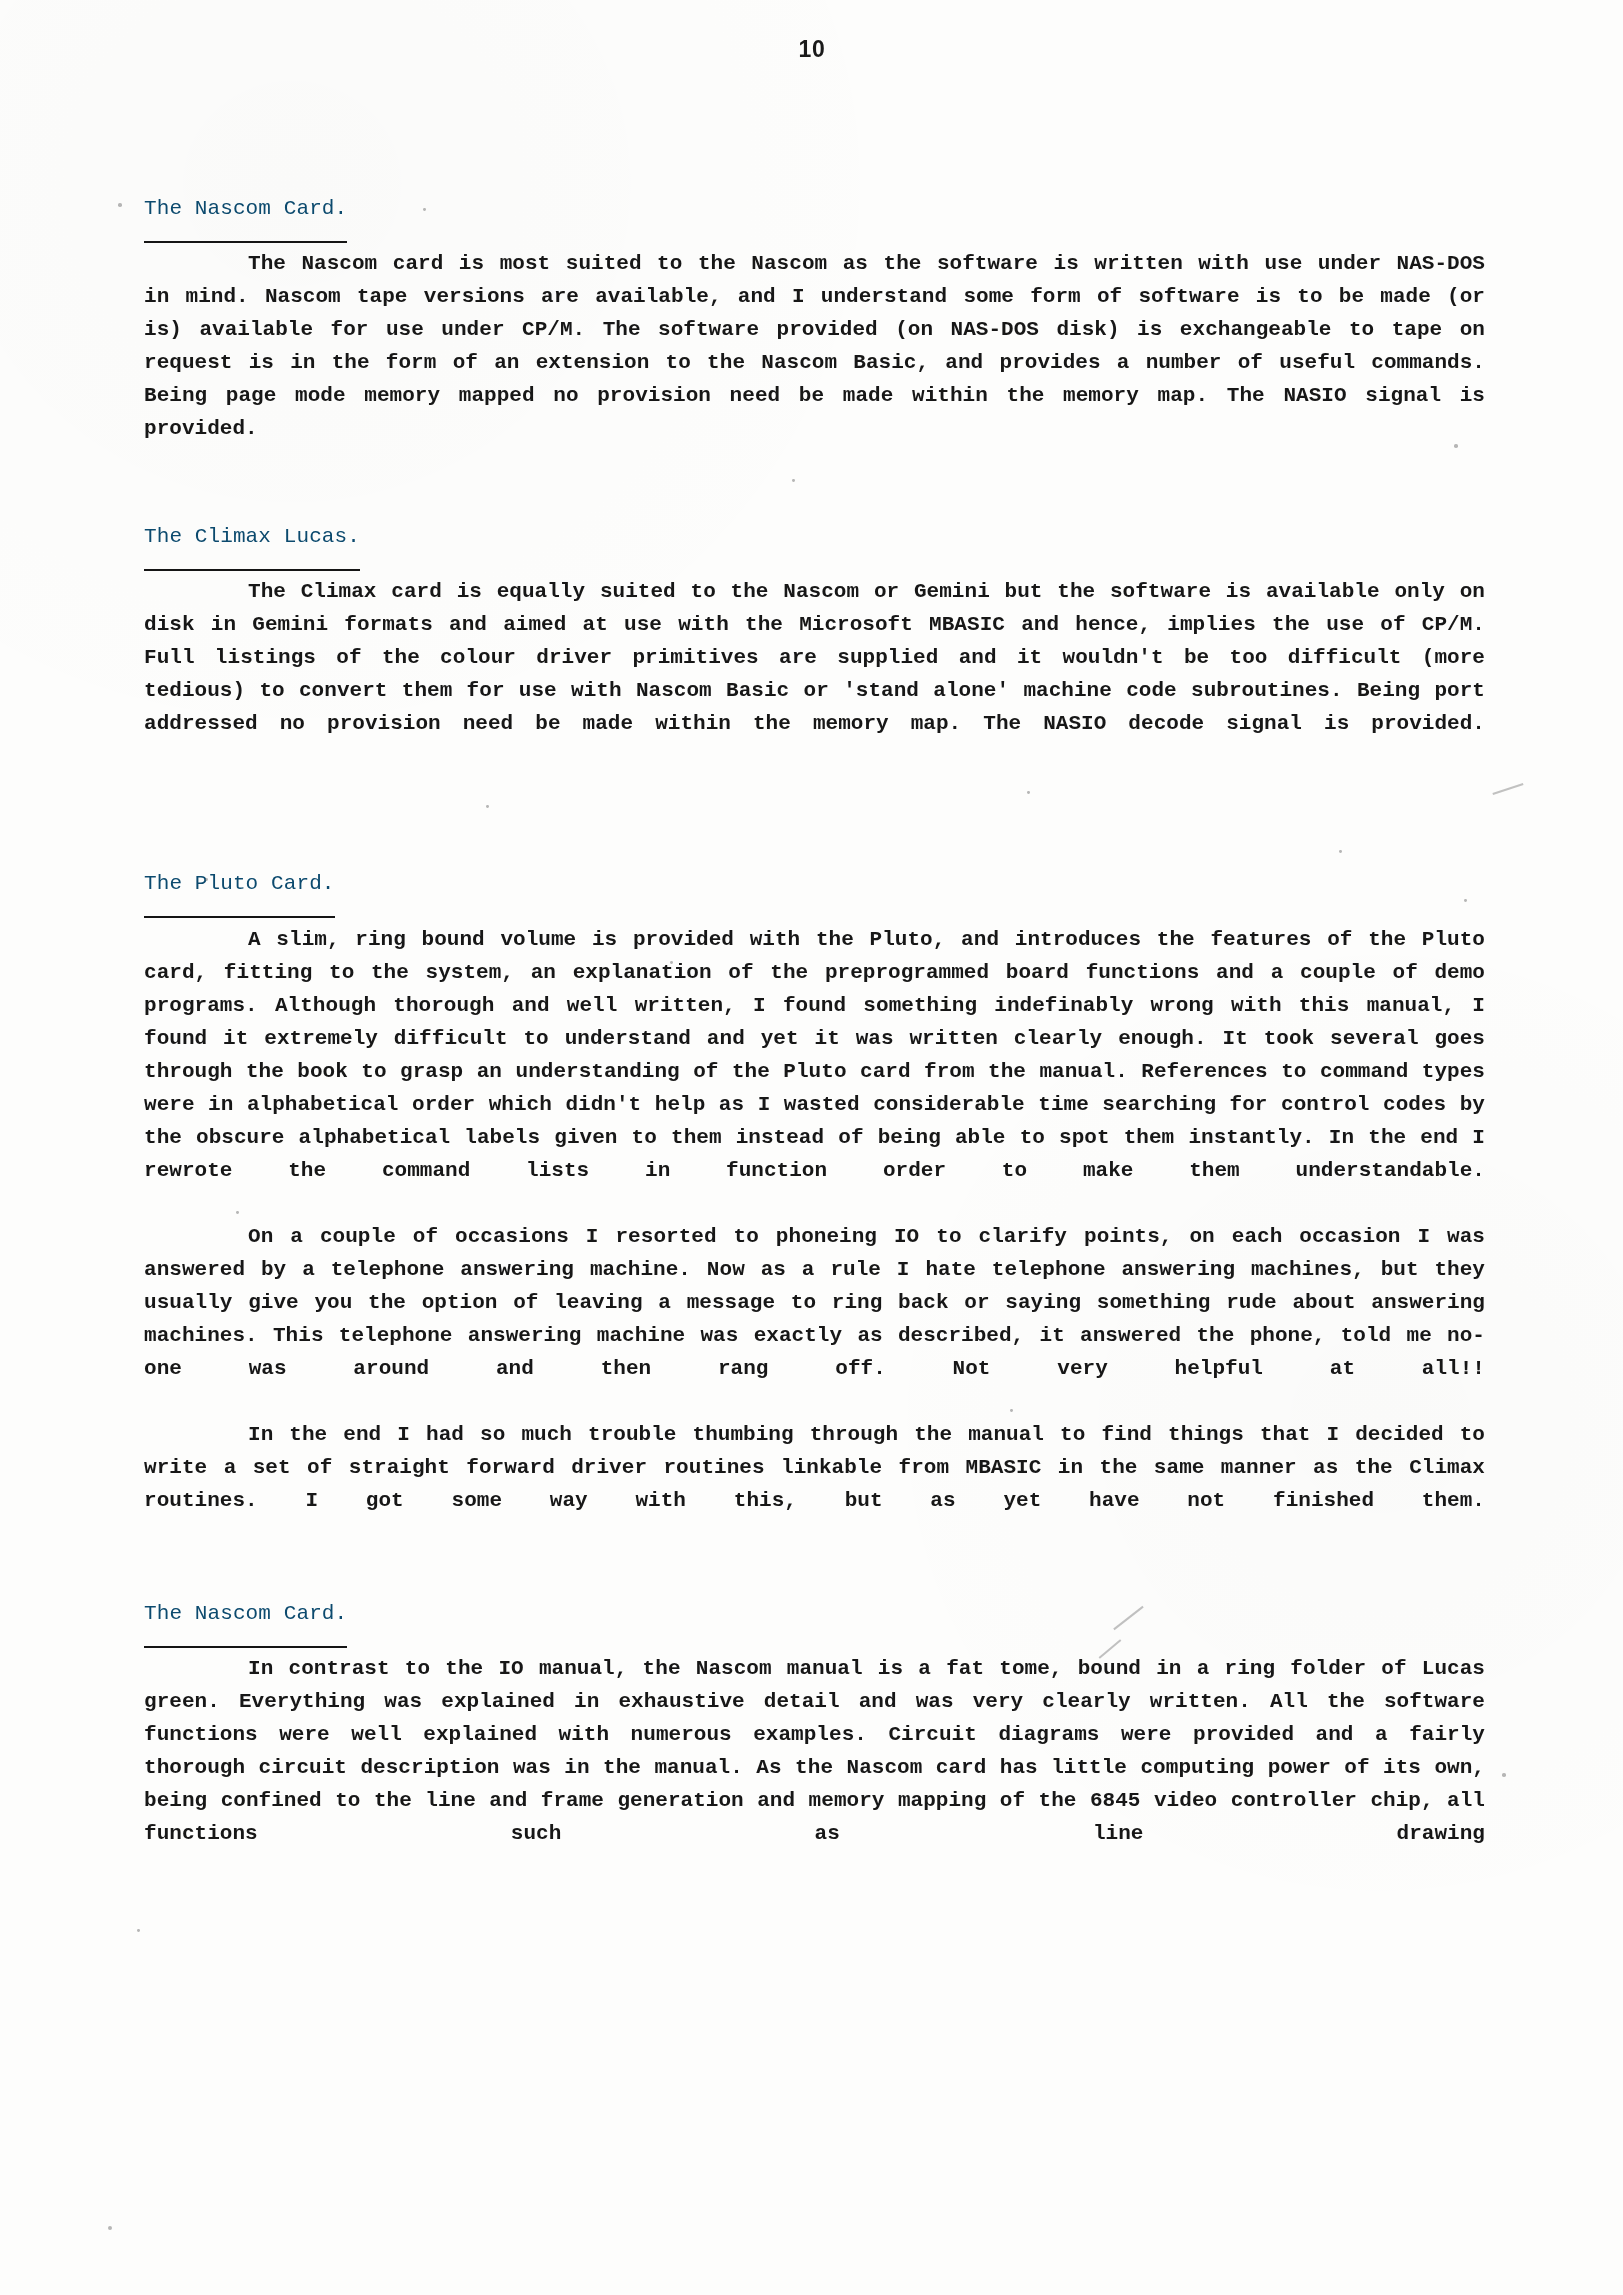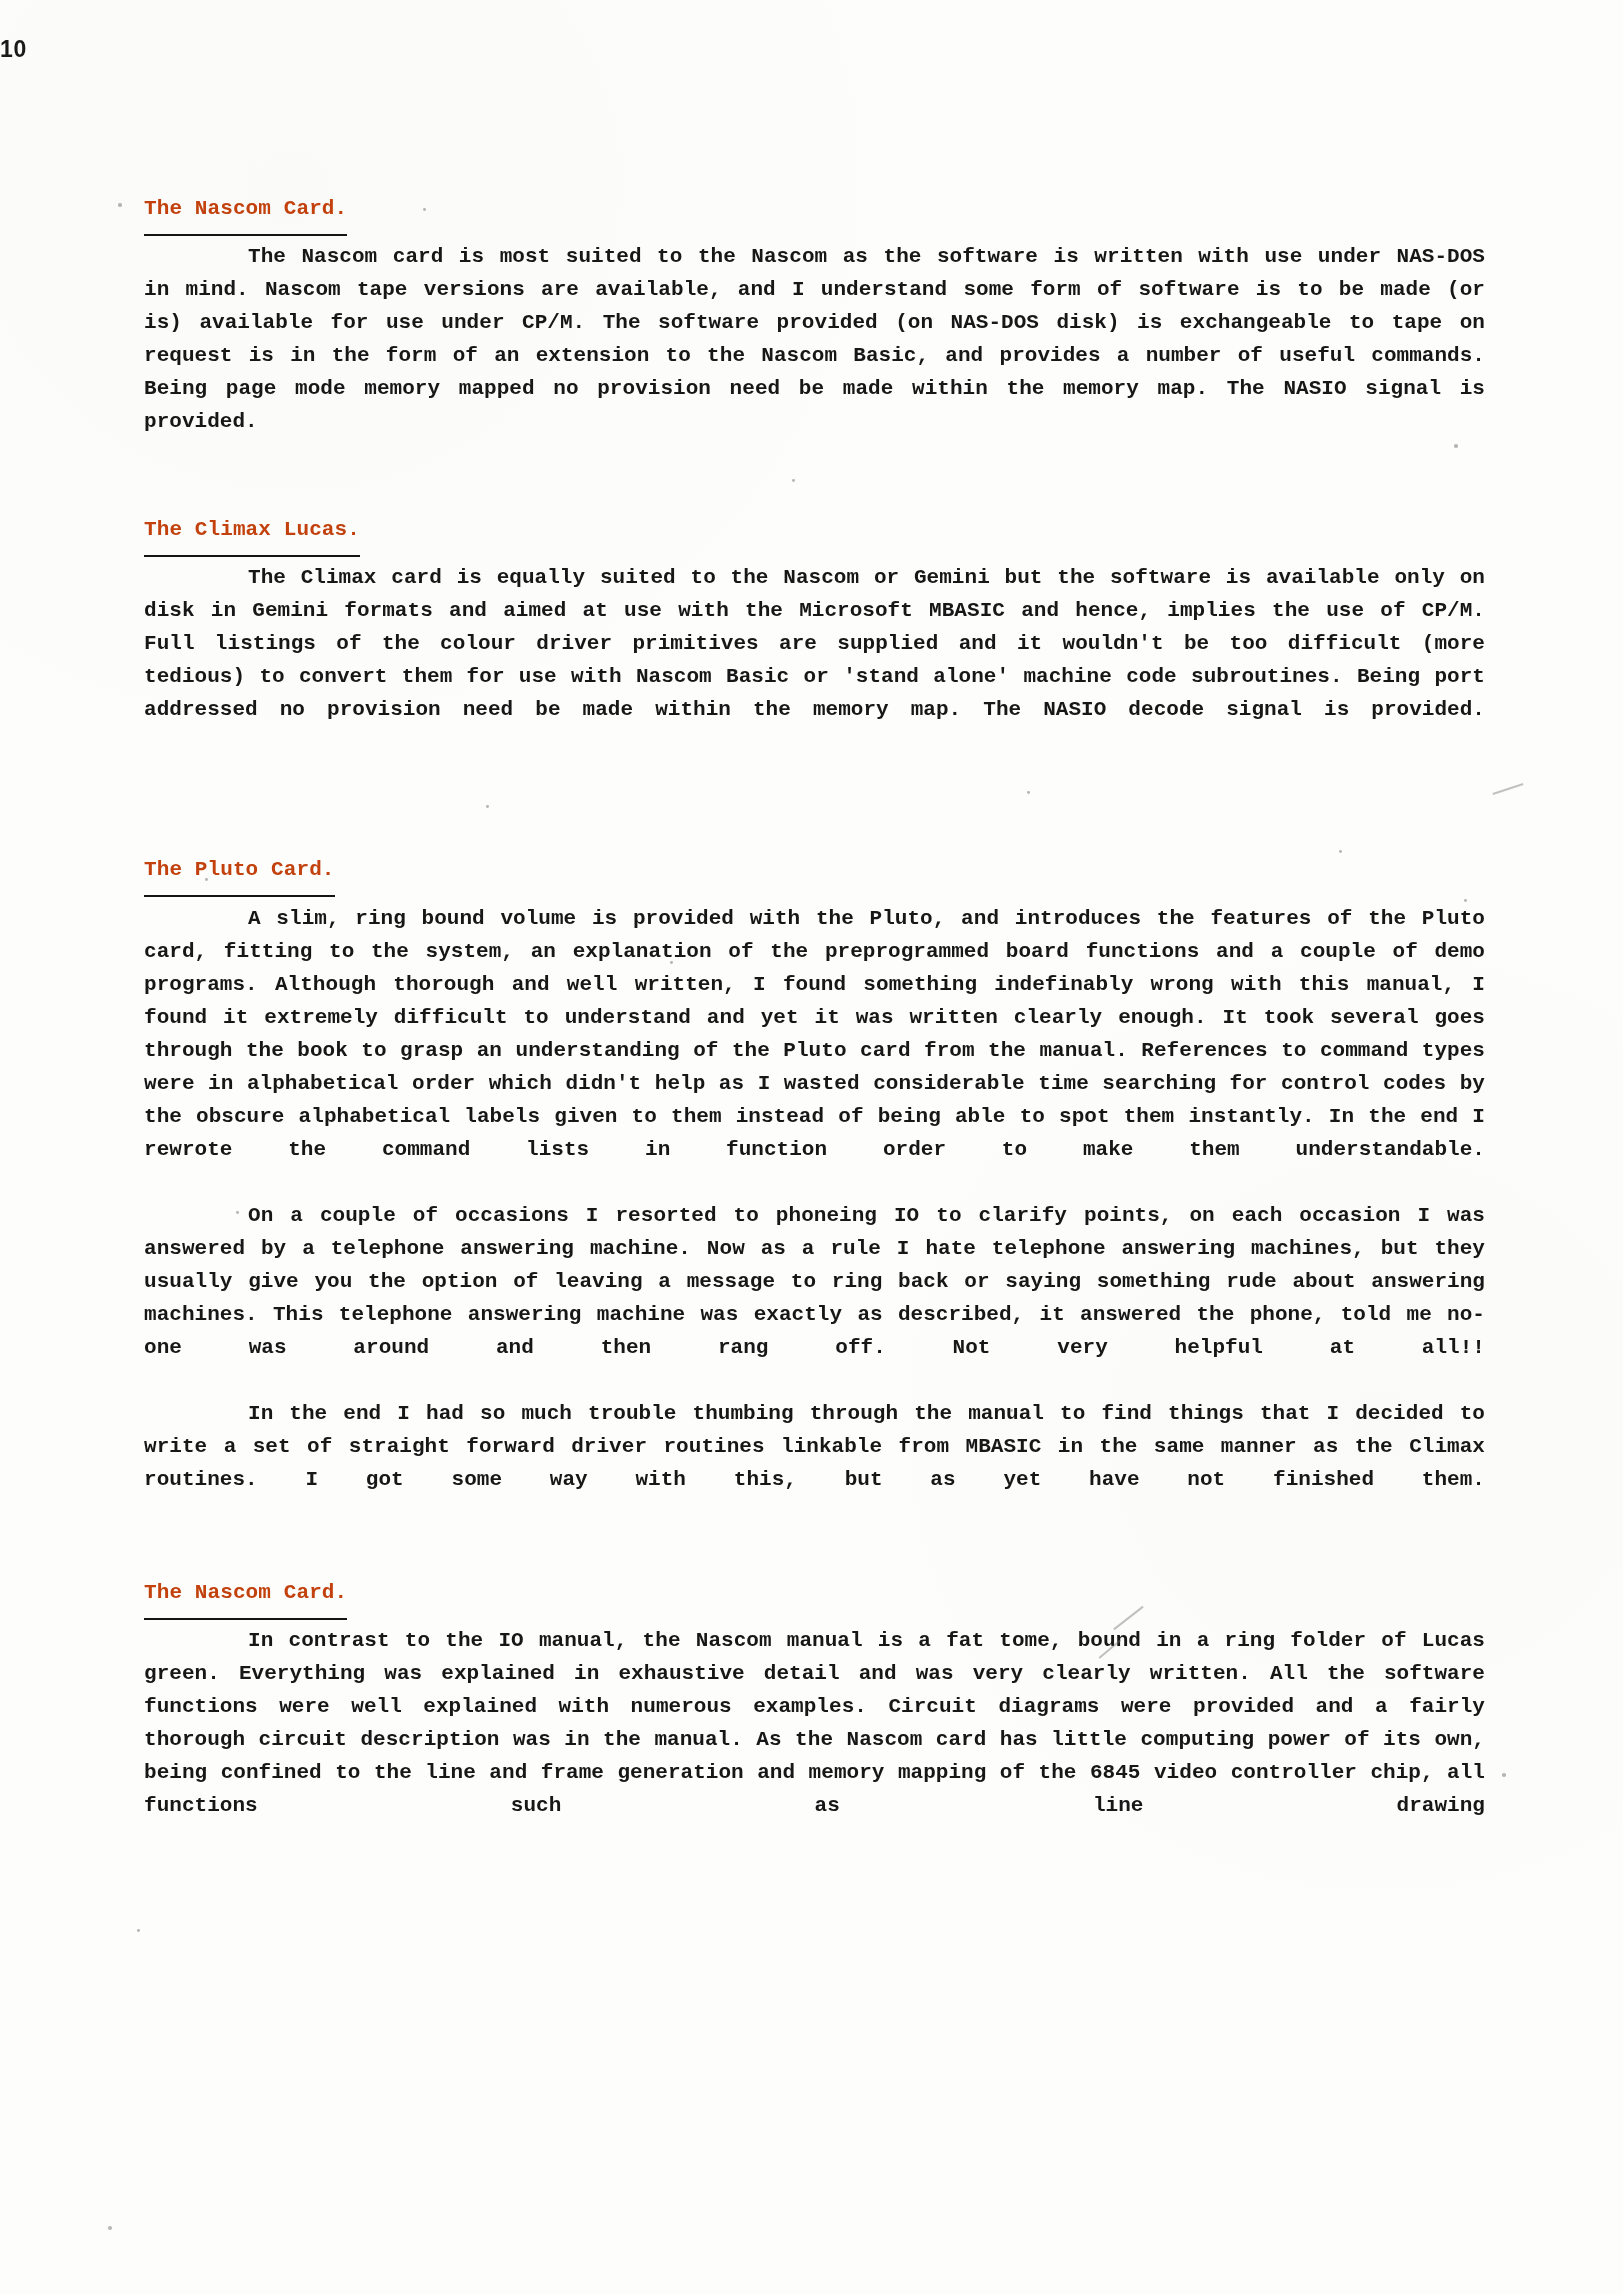--- a/index.html
+++ b/index.html
@@ -24,21 +24,21 @@
       radial-gradient(ellipse 60% 40% at 18% 8%, rgba(0,0,0,0.012), rgba(0,0,0,0) 70%),
       radial-gradient(ellipse 50% 35% at 85% 62%, rgba(0,0,0,0.010), rgba(0,0,0,0) 70%),
       #fdfdfc;
   }
 
   #page-number {
     position: absolute;
     top: 36px;
     left: 0;
     width: 1624px;
-    text-align: left;
+    text-align: center;
     font-size: 23px;
     letter-spacing: 0.7px;
     font-family: "Liberation Sans", sans-serif;
     font-weight: 600;
     color: #1a1a1a;
   }
 
   #text-column {
     position: absolute;
     left: 144px;
@@ -47,25 +47,25 @@
   }
 
   .section {
     margin-bottom: 0;
   }
 
   .heading {
     font-size: 21px;
     line-height: 34px;
     letter-spacing: 0.1px;
-    font-weight: 700;
-    color: #c2410c;
+    font-weight: 400;
+    color: #0c4a6e;
     display: inline-block;
     border-bottom: 2.1px solid #151515;
-    padding-bottom: 8px;
+    padding-bottom: 15px;
     margin-bottom: 4.2px;
     white-space: pre;
   }
 
   p.body-par {
     font-size: 21px;
     line-height: 33px;
     letter-spacing: 0.03px;
     word-spacing: 0.8px;
     text-align: justify;

